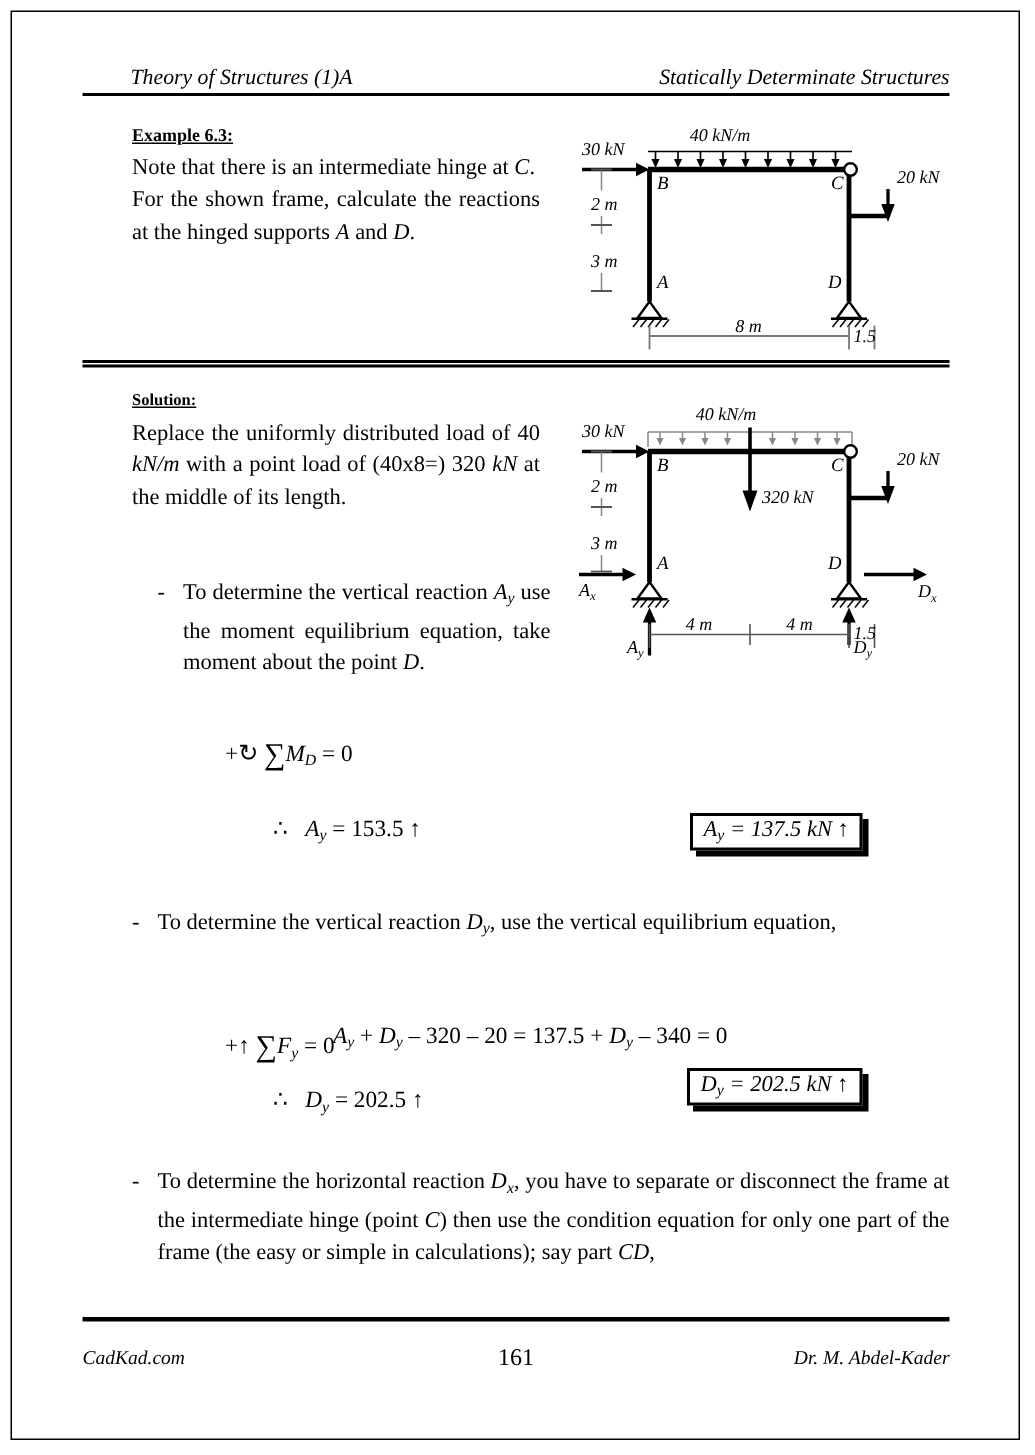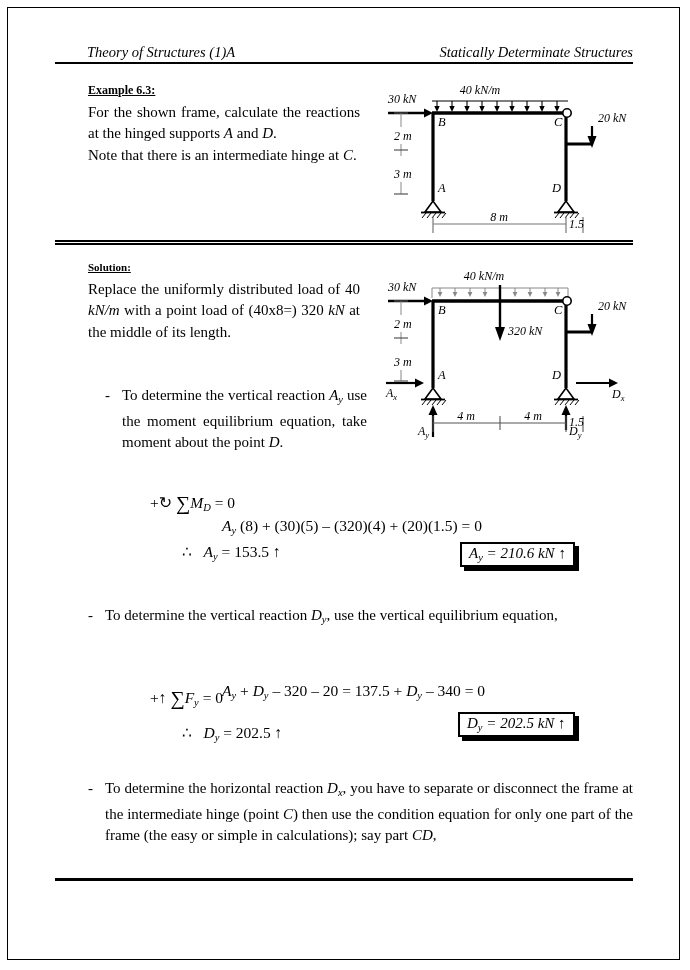--- a/index.html
+++ b/index.html
@@ -72,22 +72,22 @@
 
   <div class="page-frame"></div>
 
   <div class="hdr">
     <span>Theory of Structures (1)A</span>
     <span>Statically Determinate Structures</span>
   </div>
 
   <div class="col-l" style="top:80px;">
     <div class="h-ex">Example 6.3:</div>
+    <div class="just"><span>Note that there is an intermediate hinge at </span><i class="v">C</i><span>.</span></div>
     <div class="just"><span>For the shown frame, calculate the reactions at the hinged supports </span><i class="v">A</i><span> and </span><i class="v">D</i><span>.</span></div>
-    <div class="just"><span>Note that there is an intermediate hinge at </span><i class="v">C</i><span>.</span></div>
   </div>
 
   <div class="fig" style="left:380px;top:70px;">
     <svg width="270" height="165" viewBox="0 0 270 165">
 
       <line x1="52" y1="31" x2="188" y2="31" stroke="#000" stroke-width="1.1"></line>
       <g stroke="#000" stroke-width="1.1">
         <line x1="57" y1="31" x2="57" y2="40"></line>
           <line x1="72" y1="31" x2="72" y2="40"></line>
         <line x1="87" y1="31" x2="87" y2="40"></line>
@@ -289,32 +289,28 @@
   <div class="bullet" style="left:105px;top:385px;width:262px;">
     <span class="dash">-</span>
     <span class="btxt"><span>To determine the vertical reaction </span><i class="v"><span>A</span><sub class="s">y</sub></i><span> use the moment equilibrium equation, take moment about the point </span><i class="v">D</i><span>.</span></span>
   </div>
 
   <div class="eq" style="left:150px;top:492px;">
     <span>+</span><span class="curv">↻</span>
     <span class="sum">∑</span><i class="ital">M</i><sub class="s">D</sub>
     <span>= 0</span>
   </div>
-  <div class="eq" style="left:222px;top:517px;">
-    <i class="ital">A</i><sub class="s">y</sub>
-    <span>(8) + (30)(5) – (320)(4) + (20)(1.5)  = 0</span>
-  </div>
   <div class="eq" style="left:182px;top:543px;">
     <span>∴</span>
     &nbsp;&nbsp;<i class="ital">A</i><sub class="s">y</sub>
     <span>= 153.5 ↑</span>
   </div>
   <div class="ansbox" style="left:460px;top:542px;">
     <i class="ital">A</i><sub class="s">y</sub>
-    <span class="ital">= 210.6 kN  ↑</span>
+    <span class="ital">= 137.5 kN  ↑</span>
   </div>
 
   <div class="bullet" style="left:88px;top:605px;width:545px;">
     <span class="dash">-</span>
     <span class="btxt"><span>To determine the vertical reaction </span><i class="v"><span>D</span><sub class="s">y</sub></i><span>, use the vertical equilibrium equation,</span></span>
   </div>
 
   <div class="eq" style="left:150px;top:687px;">
     <span>+</span><span>↑</span>
     <span class="sum">∑</span><i class="ital">F</i><sub class="s">y</sub>
@@ -332,14 +328,19 @@
     <i class="ital">D</i><sub class="s">y</sub>
     <span class="ital">= 202.5 kN  ↑</span>
   </div>
 
   <div class="bullet" style="left:88px;top:778px;width:545px;">
     <span class="dash">-</span>
     <span class="btxt"><span>To determine the horizontal reaction </span><i class="v"><span>D</span><sub class="s">x</sub></i><span>, you have to separate or disconnect the frame at the intermediate hinge (point </span><i class="v">C</i><span>) then use the condition equation for only one part of the frame (the easy or simple in calculations); say part </span><i class="v">CD</i><span>,</span></span>
   </div>
 
   <div class="foot-rule" style="top:878px;"></div>
+  <div class="foot" style="top:897px;">
+    <span>CadKad.com</span>
+    <span class="pg">161</span>
+    <span>Dr. M. Abdel-Kader</span>
+  </div>
 
 </div>
 
 </body></html>

